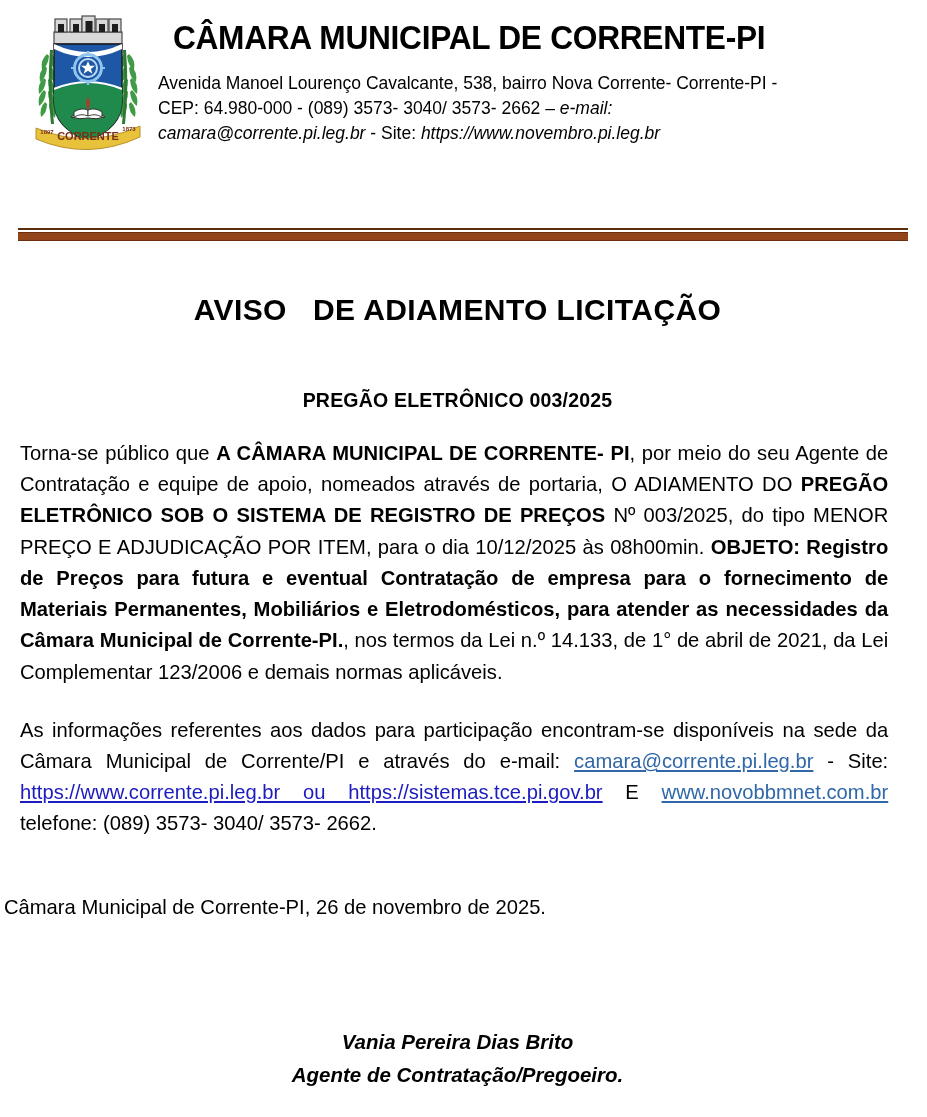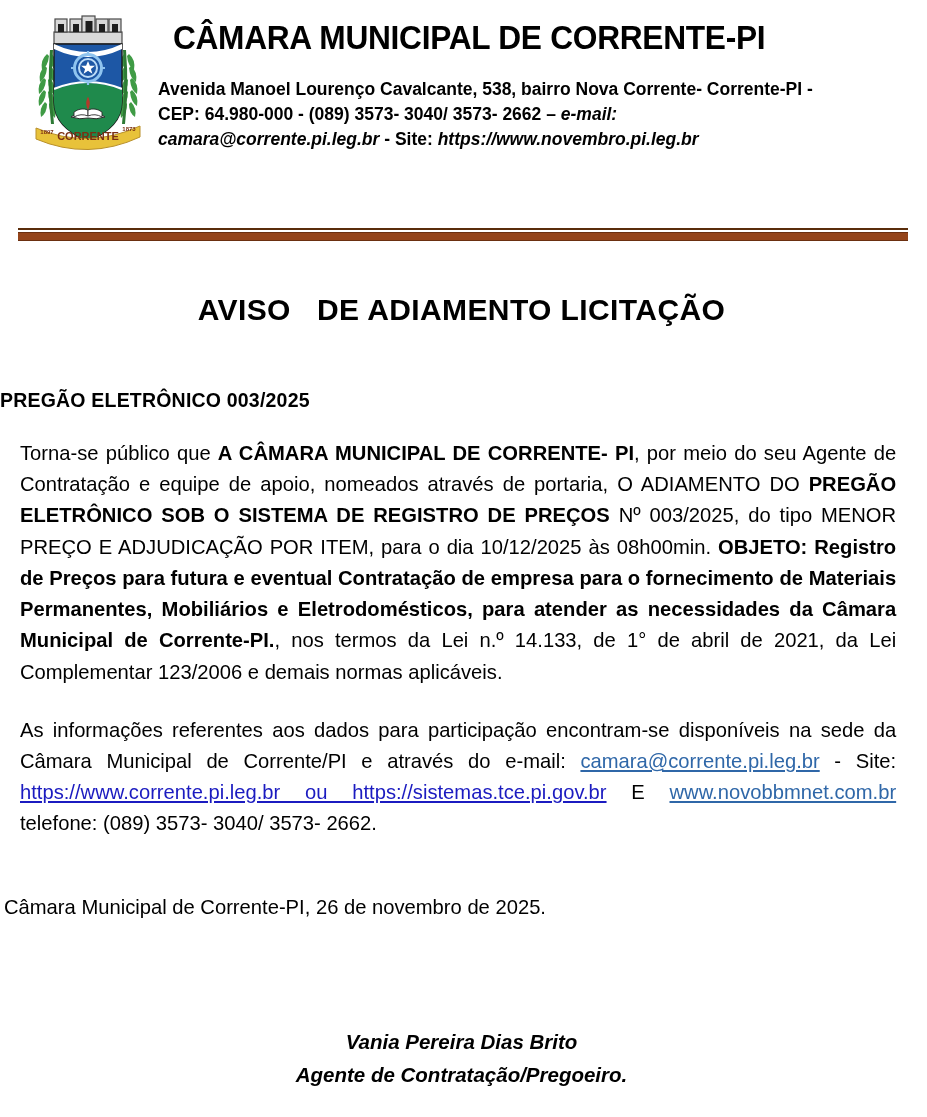--- a/index.html
+++ b/index.html
@@ -45,22 +45,21 @@
     font-size: 33px;
     line-height: 1.12;
     letter-spacing: -0.3px;
     white-space: nowrap;
     margin-top: 14px;
     transform: scaleX(0.96);
   }
   .addr {
     font-size: 17.5px;
     line-height: 1.42;
-    margin-top: 20px;
-    font-weight: bold;
+    margin-top: 14px;
   }
   .addr .it { font-style: italic; }
 
   
   .divider {
     position: absolute;
     left: 18px;
     right: 19px;
     top: 228px;
     height: 13px;
@@ -80,33 +79,33 @@
     background: #94441a;
     width: 100%;
     border-top: 1px solid #6b2f10;
     border-bottom: 1px solid #6b2f10;
     box-sizing: border-box;
   }
 
   
   .page-body {
     position: absolute;
-    left: 0; right: 4px;
+    left: 0; right: 12px;
     top: 241px;
   }
   .doc-title {
     text-align: center;
     font-weight: bold;
     font-size: 30px;
     letter-spacing: 0.4px;
     margin-top: 52px;
     white-space: pre;
   }
   .sub-title {
-    text-align: left;
+    text-align: center;
     font-family: "Liberation Sans Narrow", "Liberation Sans", sans-serif;
     font-weight: bold;
     font-size: 19.5px;
     margin-top: 62px;
     letter-spacing: 0.2px;
   }
 
   .para {
     font-family: "Liberation Sans Narrow", "Liberation Sans", sans-serif;
     font-size: 20.4px;

